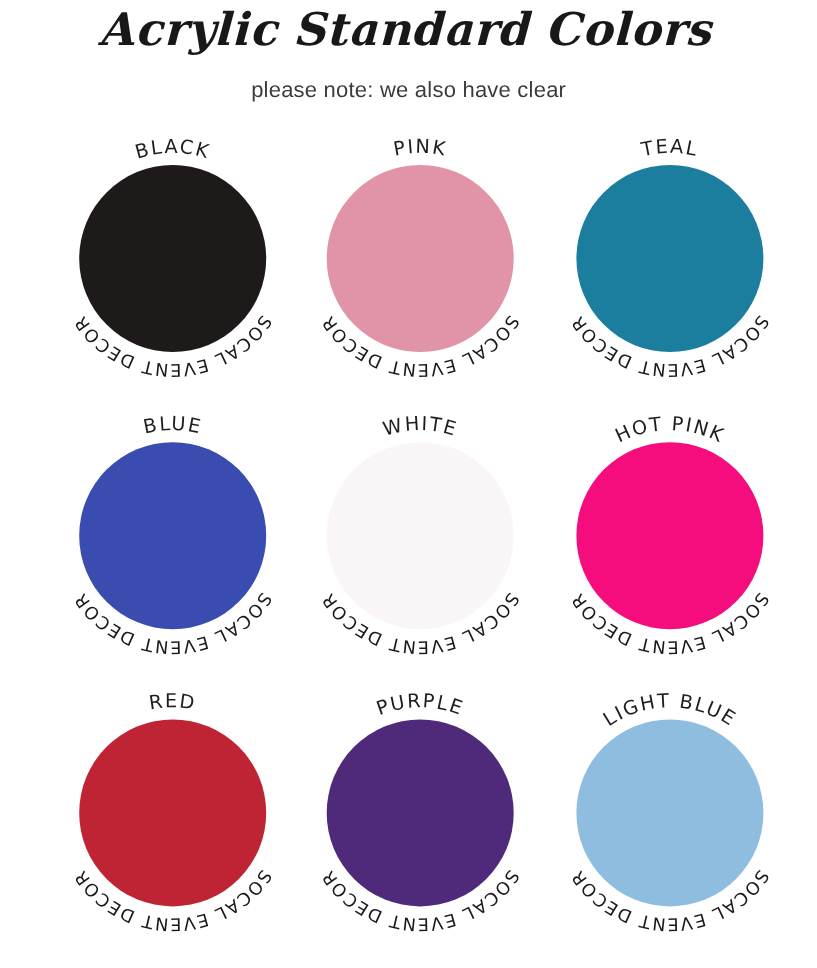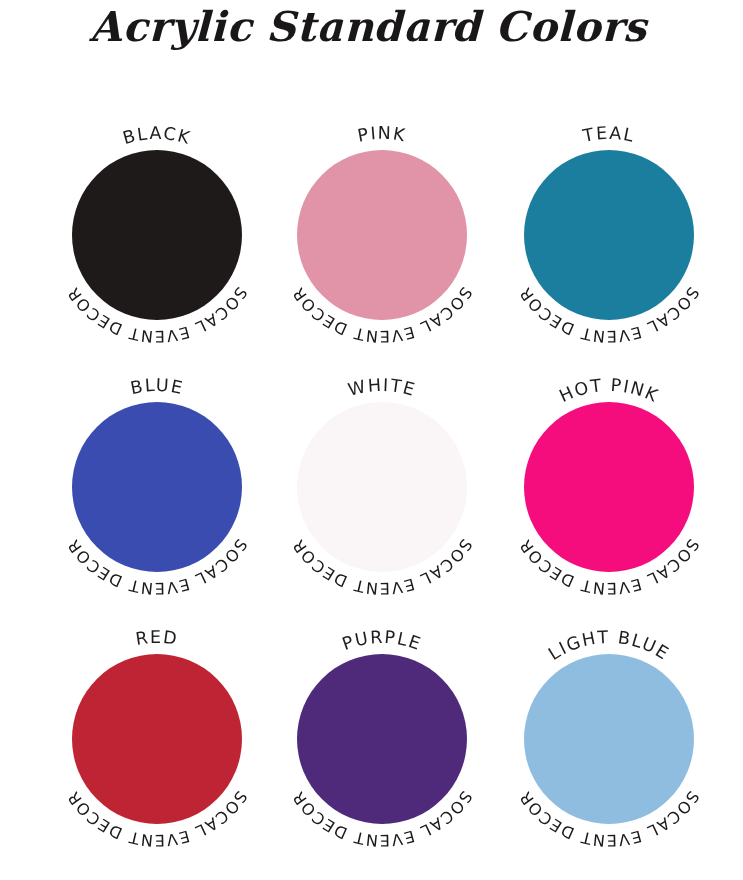--- a/index.html
+++ b/index.html
@@ -108,20 +108,21 @@
     stroke: none;
   }
 </style>
 </head>
 <body>
 
 <div class="page">
 
   <div class="header">
     <div class="page-title">Acrylic Standard Colors</div>
+    <div class="page-subtitle">please note: we also have clear</div>
   </div>
 
   <div class="swatch-grid">
 
     <div class="swatch-row">
       <div class="swatch-cell col-0">
         <svg class="swatch-svg" viewBox="0 0 222 252">
           <defs>
             <path id="arcTop-0-0" d="M 15,127 A 96,96 0 0 1 207,127" fill="none"></path>
             <path id="arcBot-0-0" d="M 207,127 A 96,96 0 0 1 15,127" fill="none"></path>

